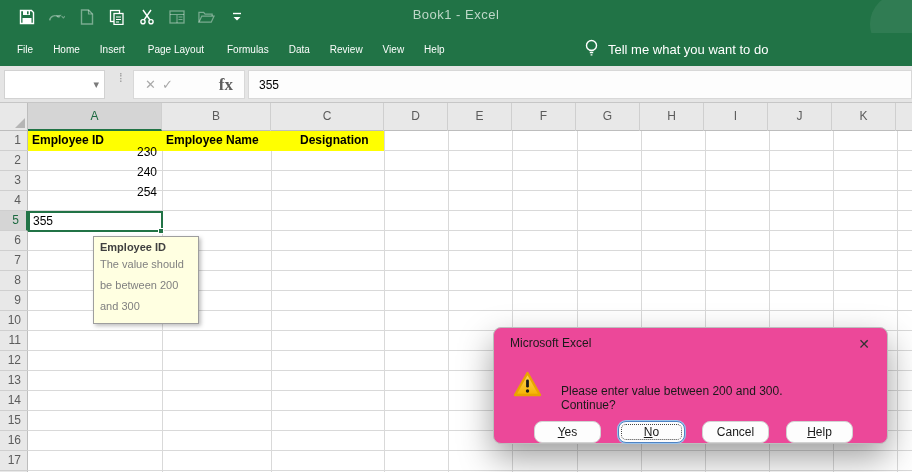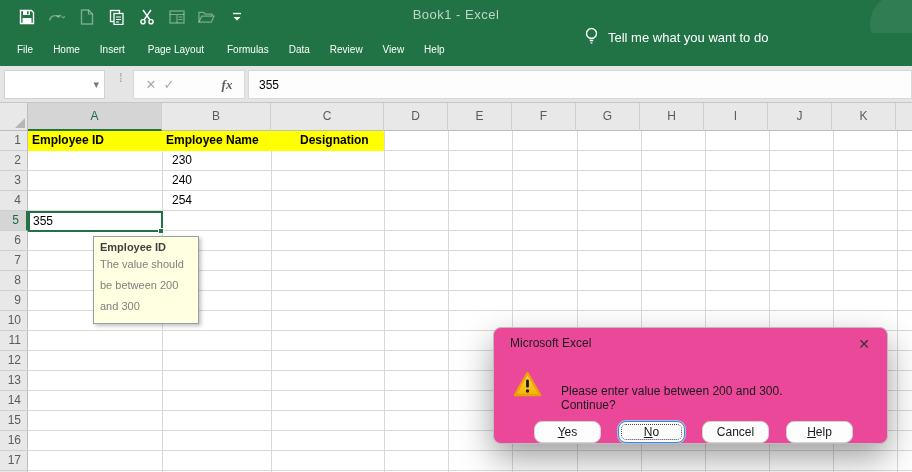--- a/index.html
+++ b/index.html
@@ -21,21 +21,21 @@
   .menubar .tab:nth-child(4) { padding:0 13px; }
   .tellme { display:flex; align-items:center; gap:9px; margin-left:14px; color:#ffffff; font-size:13px; white-space:nowrap; }
 
   
   .formulabar { position:absolute; left:0; top:66px; width:912px; height:37px; background:#e5e5e5; border-bottom:1px solid #c6c6c6; }
   .namebox { position:absolute; left:4px; top:4px; width:101px; height:29px; background:#fff; border:1px solid #d2d2d2; }
   .namebox .dd { position:absolute; right:5px; top:7px; color:#7a7a7a; font-size:11px; }
   .fb-dots { position:absolute; left:119px; top:9px; color:#9a9a9a; font-size:13px; letter-spacing:0; line-height:6px; }
   .fnbox { position:absolute; left:133px; top:4px; width:112px; height:29px; background:#fdfdfd; border:1px solid #d8d8d8; display:flex; align-items:center; justify-content:space-around; padding:0 8px; }
   .fnbox .g { color:#a9a9a9; font-size:13px; }
-  .fnbox .fx { color:#5e5e5e; font-style:italic; font-size:13px; font-family:"Liberation Serif", serif; font-weight:bold;margin-left:40px; }
+  .fnbox .fx { color:#5e5e5e; font-size:17px; font-family:"Liberation Serif", serif; font-weight:bold;margin-left:40px; }
   .formulafield { position:absolute; left:248px; top:4px; right:0; height:29px; background:#fdfdfd; border:1px solid #d8d8d8; font-size:12px; color:#000; padding:7px 0 0 10px; }
 
   
   .sheet { position:absolute; left:0; top:103px; width:912px; height:369px; background:#fff; }
   .corner { position:absolute; left:0; top:0; width:28px; height:28px; background:#e8e8e8; border-right:1px solid #bdbdbd; border-bottom:1px solid #bdbdbd; }
   .corner .tri { position:absolute; right:2px; bottom:2px; width:0; height:0; border-left:10px solid transparent; border-bottom:10px solid #b5b5b5; }
   .colheaders { position:absolute; left:28px; top:0; width:884px; height:28px; display:flex; background:#e8e8e8; border-bottom:1px solid #bdbdbd; }
   .colheaders span { display:block; height:28px; line-height:27px; text-align:center; font-size:12px; color:#5c5c5c; border-right:1px solid #cfcfcf; width:64px; flex:0 0 auto; }
   .colheaders span:nth-child(1) { width:134px; background:#d5d5d5; color:#1d6a41; border-bottom:2px solid #217346; }
   .colheaders span:nth-child(2) { width:109px; }
@@ -47,21 +47,21 @@
   .gridarea { position:absolute; left:28px; top:28px; width:884px; height:341px;
     background-image:repeating-linear-gradient(to bottom, transparent 0 19px, #d9d9d9 19px 20px); }
   .vline { position:absolute; top:0; bottom:0; width:1px; background:#d9d9d9; }
   .v1{left:134px}.v2{left:243px}.v3{left:356px}.v4{left:420px}.v5{left:484px}.v6{left:549px}
   .v7{left:613px}.v8{left:677px}.v9{left:741px}.v10{left:805px}.v11{left:869px}
 
   .header-strip { position:absolute; left:0; top:0; width:356px; height:20px; background:#ffff00; }
   .header-strip b { position:absolute; top:0; height:20px; line-height:19px; font-size:12px; color:#000; font-weight:bold; white-space:nowrap; }
   .hdr-a { left:4px; } .hdr-b { left:138px; } .hdr-c { left:232px;margin-left:40px; }
 
-  .a-values { position:absolute; left:0; top:20px; width:134px;margin-left:35px; }
+  .a-values { position:absolute; left:0; top:12px; width:134px; }
   .a-values span { display:block; width:134px; height:20px; line-height:19px; text-align:right; padding-right:5px; font-size:12px; color:#000; }
 
   .active-cell { position:absolute; left:0; top:80px; width:135px; height:21px; background:#fff; border:2px solid #217346; font-size:12px; color:#000; line-height:17px; padding-left:3px; }
   .fill-handle { position:absolute; left:130px; top:97px; width:6px; height:6px; background:#217346; border:1px solid #fff; }
 
   .tooltip { position:absolute; left:65px; top:105px; width:106px; height:88px; background:#ffffe1; border:1px solid #9e9e9e; box-shadow:2px 2px 4px rgba(0,0,0,0.25); padding:4px 6px; }
   .tooltip .tt-title { font-size:11px; font-weight:bold; color:#404040; margin-bottom:1px; }
   .tooltip .tt-body { font-size:11px; color:#808080; line-height:21px; }
 
   
@@ -148,21 +148,21 @@
       <span class="tab">File</span>
       <span class="tab">Home</span>
       <span class="tab">Insert</span>
       <span class="tab">Page Layout</span>
       <span class="tab">Formulas</span>
       <span class="tab">Data</span>
       <span class="tab">Review</span>
       <span class="tab">View</span>
       <span class="tab">Help</span>
     </div>
-  <div class="tellme" style="position:absolute; left:570px; top:21px; height:33px;justify-content:center;">
+  <div class="tellme" style="position:absolute; left:570px; top:33px; height:33px;justify-content:center;">
     <span>
       <svg width="15" height="18" viewBox="0 0 15 18">
           <circle cx="7.5" cy="6.5" r="5" fill="none" stroke="#fff" stroke-width="1.4"></circle>
           <path d="M5.5 11.5 h4 M5.8 13.7 h3.4 M6.6 15.9 h1.8" stroke="#fff" stroke-width="1.3"></path>
         </svg>
     </span>
     <span>Tell me what you want to do</span>
   </div>
 
   <div class="formulabar">

